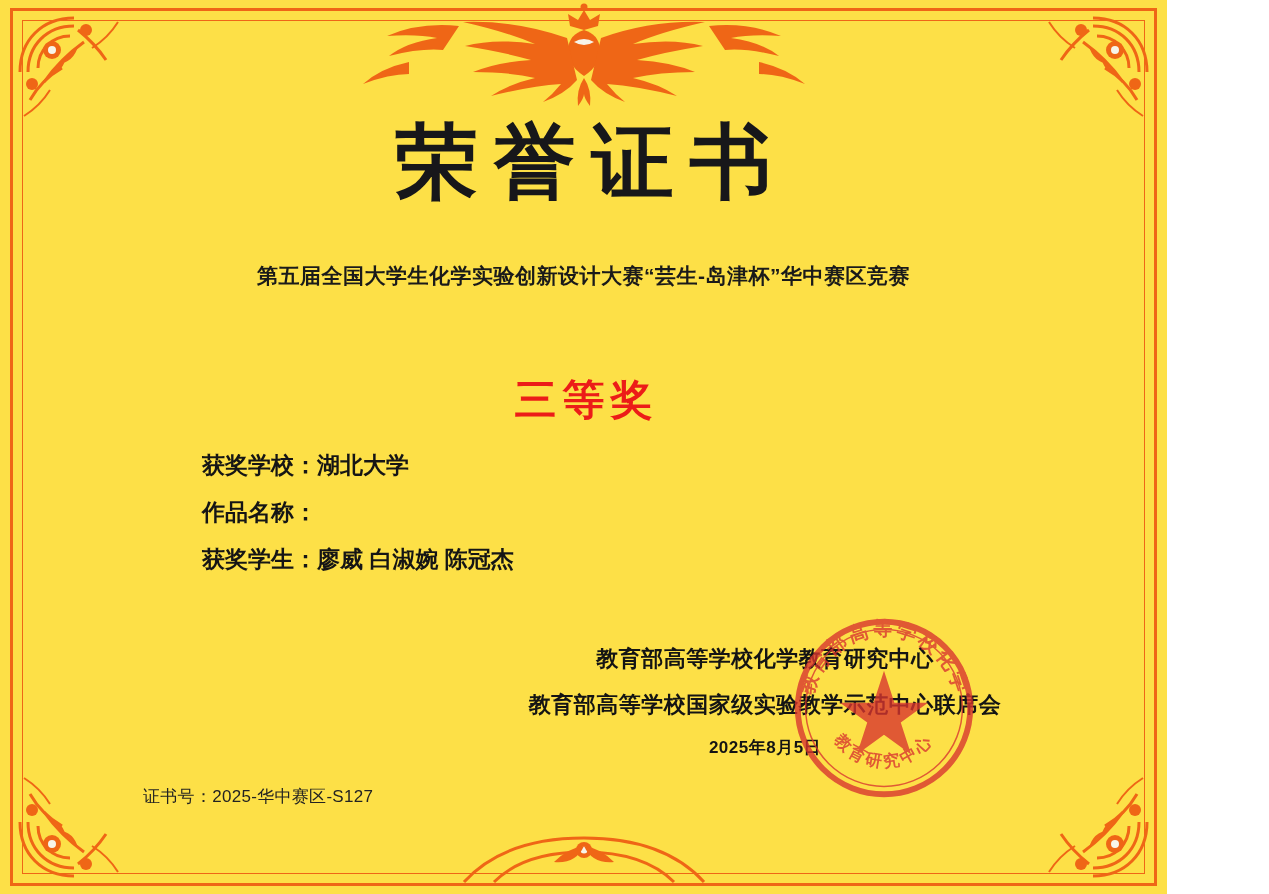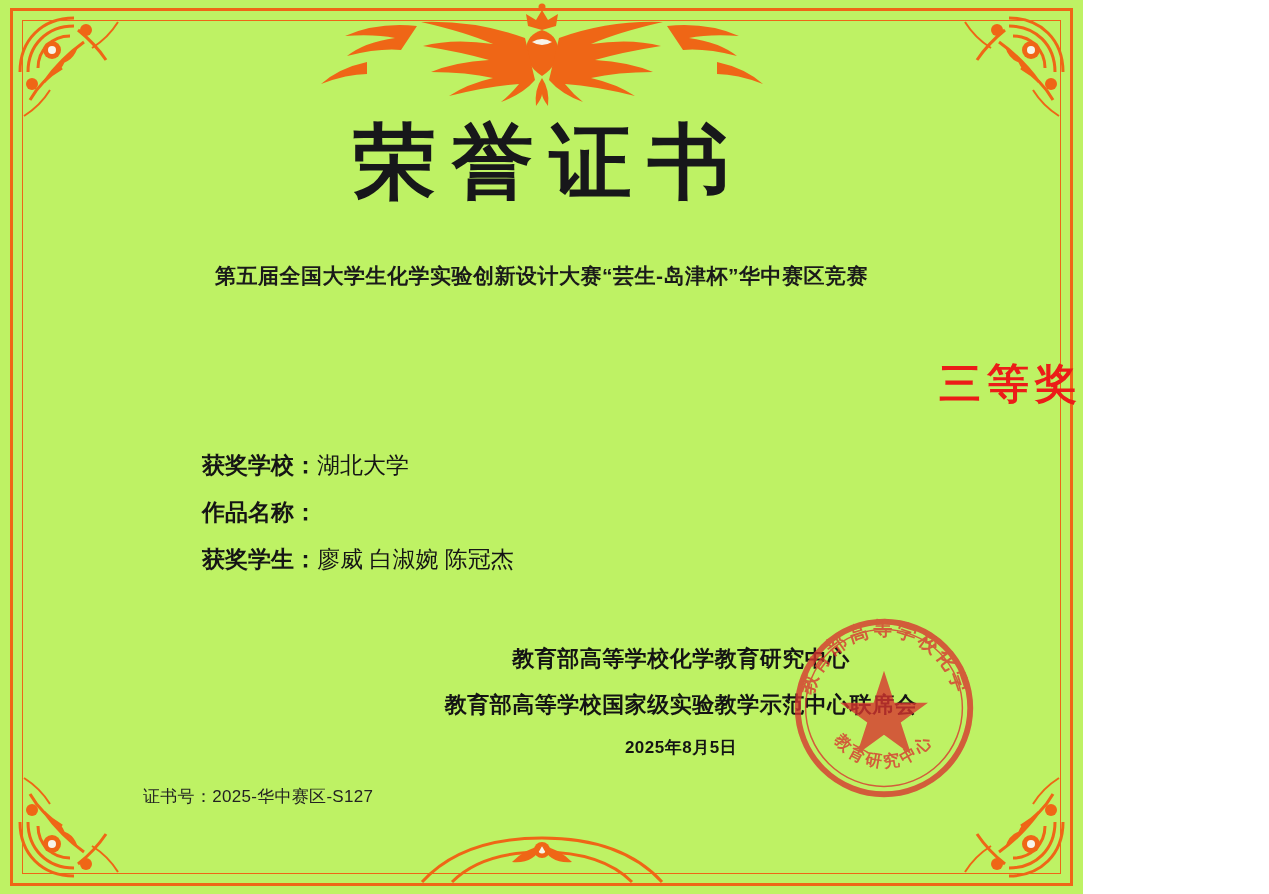--- a/index.html
+++ b/index.html
@@ -6,23 +6,23 @@
   html, body {
     margin: 0;
     padding: 0;
     background: #ffffff;
   }
   body {
     font-family: "Liberation Sans", "DejaVu Sans", sans-serif;
   }
   .certificate {
     position: relative;
-    width: 1083px;
+    width: 1167px;
     height: 894px;
-    background: #bef264;
+    background: #fde047;
     overflow: hidden;
     box-sizing: border-box;
   }
 
   
   .border-outer {
     position: absolute;
     left: 10px; top: 8px; right: 10px; bottom: 8px;
     border: 3px solid #ef6616;
     box-sizing: border-box;
@@ -98,24 +98,24 @@
     text-align: center;
     font-size: 21px;
     font-weight: bold;
     color: #1a1a1a;
     letter-spacing: 0.5px;
   }
 
   
   .award {
     position: absolute;
-    top: 356px;
+    top: 372px;
     left: 0;
     width: 100%;
-    text-align: right;
+    text-align: center;
     font-size: 42px;
     font-weight: bold;
     color: #ec1c18;
     letter-spacing: 6px;
     text-indent: 6px;
   }
 
   
   .details {
     position: absolute;
@@ -129,21 +129,21 @@
     font-size: 23px;
     color: #151515;
     margin-bottom: 16px;
     line-height: 1.35;
   }
   .detail-label {
     font-weight: bold;
     white-space: nowrap;
   }
   .detail-value {
-    font-weight: normal;
+    font-weight: bold;
   }
 
   
   .signature {
     position: absolute;
     right: 122px;
     top: 644px;
     text-align: center;
     width: 560px;
   }

